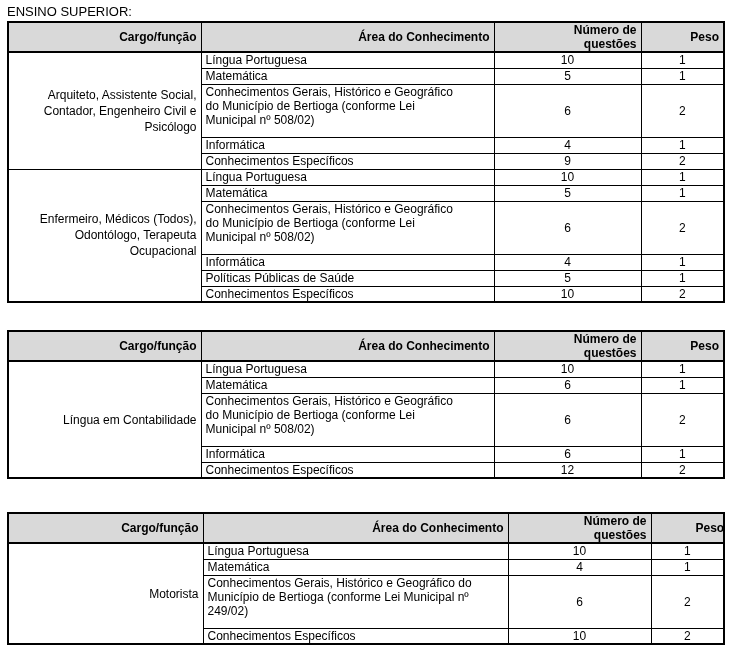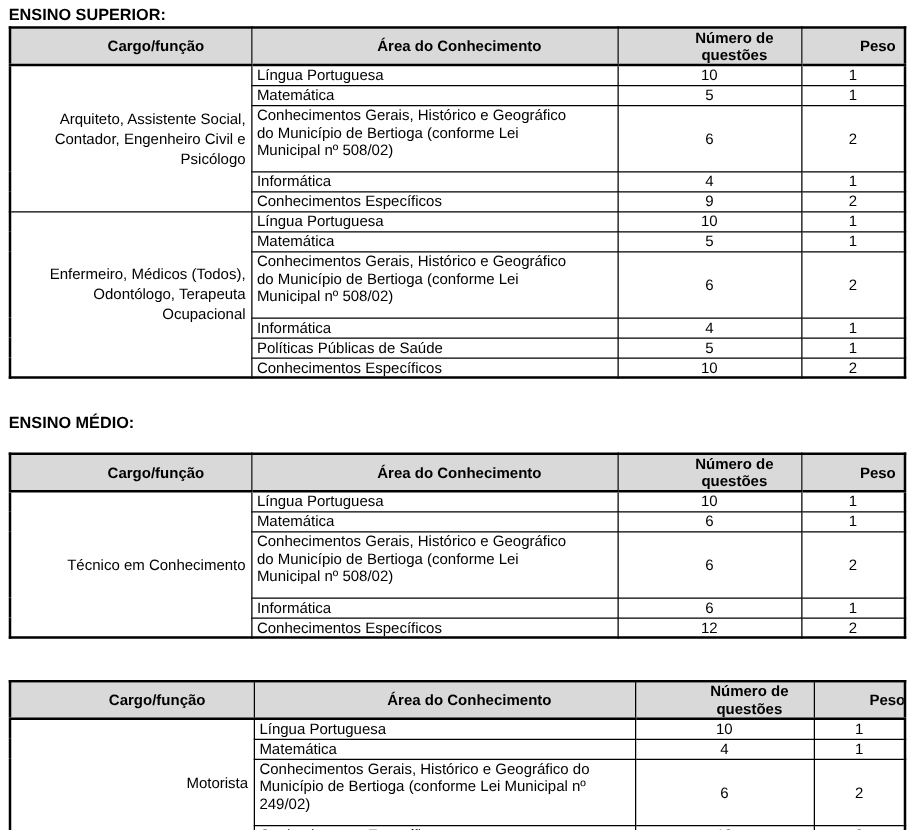--- a/index.html
+++ b/index.html
@@ -6,21 +6,21 @@
   body { background:#ffffff; }
   .page {
     width:730px; height:664px;
     background:#ffffff;
     padding:3px 0 0 7px;
     overflow:hidden;
     font-family:"Liberation Sans", sans-serif;
     color:#000000;
   }
   .heading {
-    font-weight:bold;
+    font-weight:normal;
     font-size:13px;
     line-height:15px;
     color:#000000;
   }
   .sec-0 .heading { margin:1px 0 2px 0; }
   .sec-1 { margin-top:27px; }
   .sec-1 .heading { margin-bottom:17px; }
   .sec-2 { margin-top:33px; }
   .sec-2 .heading { margin-bottom:18px; }
 
@@ -35,21 +35,21 @@
     font-family:"Liberation Sans", sans-serif;
     font-size:12px;
     color:#000000;
     padding:0 4px;
     overflow:hidden;
   }
   table.exam thead tr { height:18px; }
   table.exam th {
     background:#d9d9d9;
     font-weight:bold;
-    text-align:center;
+    text-align:right;
     vertical-align:middle;
     border-bottom:2px solid #000000;
     padding-left:44px;
   }
   table.exam tbody tr { height:16px; }
   table.exam tbody tr.row-tall { height:53px; }
   td.cell-cargo {
     text-align:right;
     vertical-align:middle;
     white-space:pre-line;
@@ -163,40 +163,39 @@
             <tr>
               <td class="cell-area">Conhecimentos Específicos</td>
               <td class="cell-num">10</td>
               <td class="cell-num">2</td>
             </tr>
           </tbody>
         </table>
       </div>
   </section>
   <section class="sec sec-1">
-    <div class="heading">ENSINO MÉDIO:</div>
     <div>
         <table class="exam layout-a">
           <colgroup>
             <col class="c0">
             <col class="c1">
             <col class="c2">
             <col class="c3">
           </colgroup>
           <thead>
             <tr>
               <th>Cargo/função</th>
               <th>Área do Conhecimento</th>
               <th>Número de questões</th>
               <th>Peso</th>
             </tr>
           </thead>
           <tbody>
             <tr>
-              <td class="cell-cargo" rowspan="5">Técnico em Conhecimento</td>
+              <td class="cell-cargo" rowspan="5">Língua em Contabilidade</td>
               <td class="cell-area">Língua Portuguesa</td>
               <td class="cell-num">10</td>
               <td class="cell-num">1</td>
             </tr>
             <tr>
               <td class="cell-area">Matemática</td>
               <td class="cell-num">6</td>
               <td class="cell-num">1</td>
             </tr>
             <tr class="row-tall">

